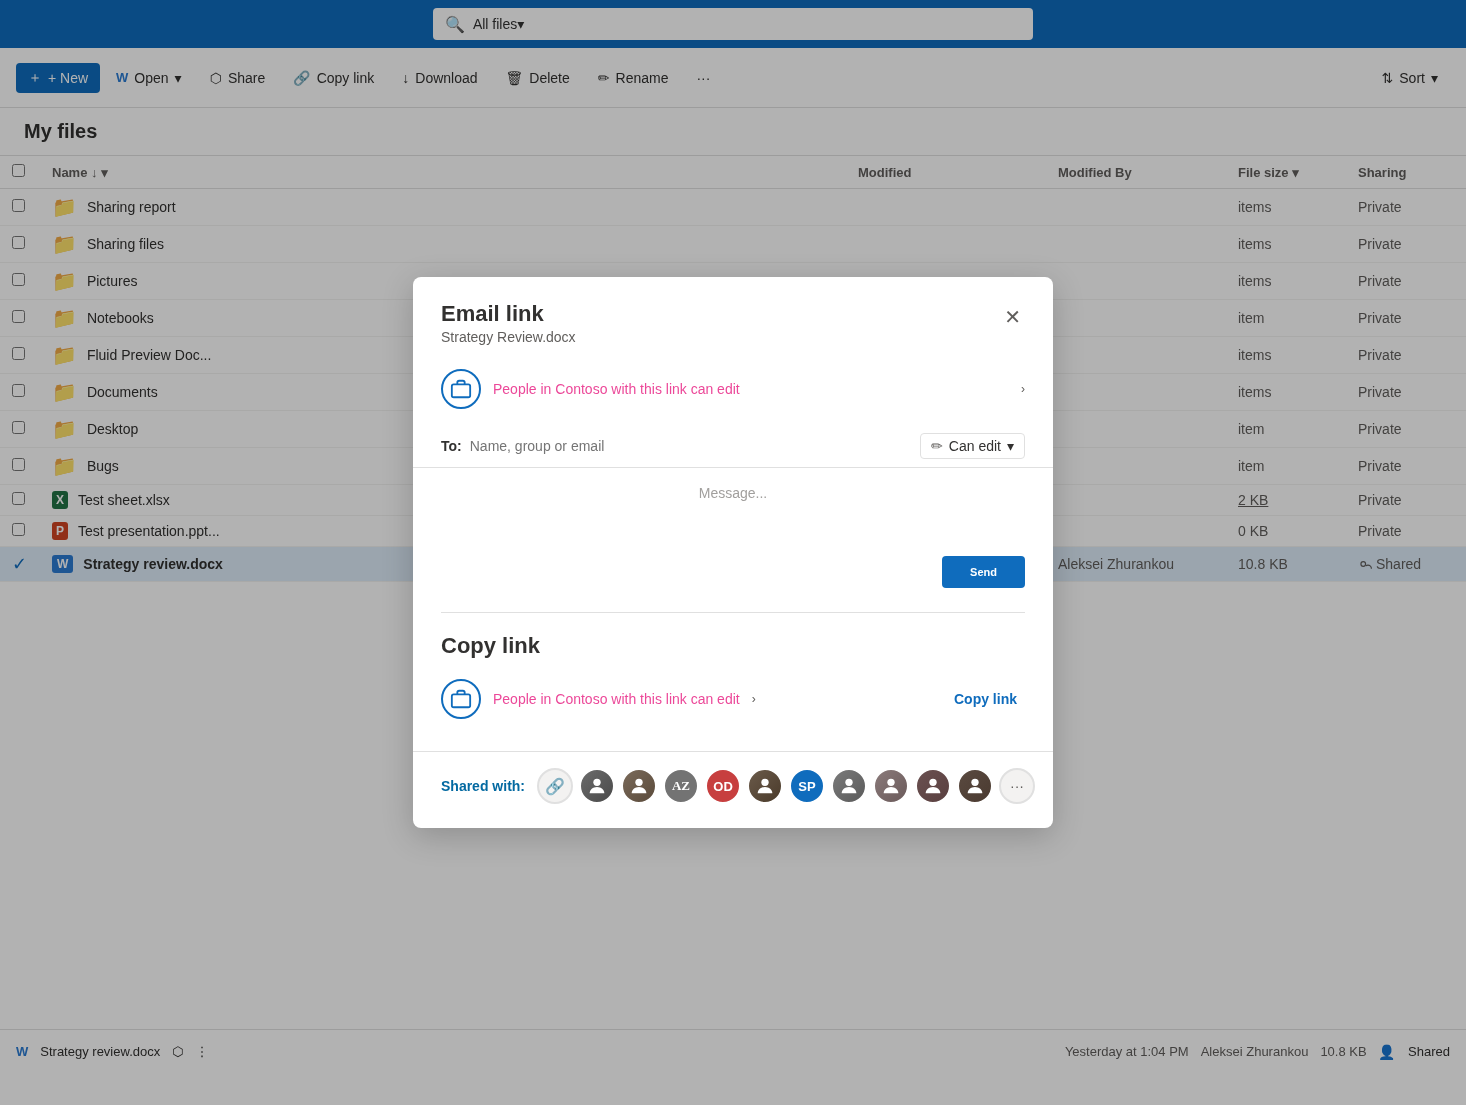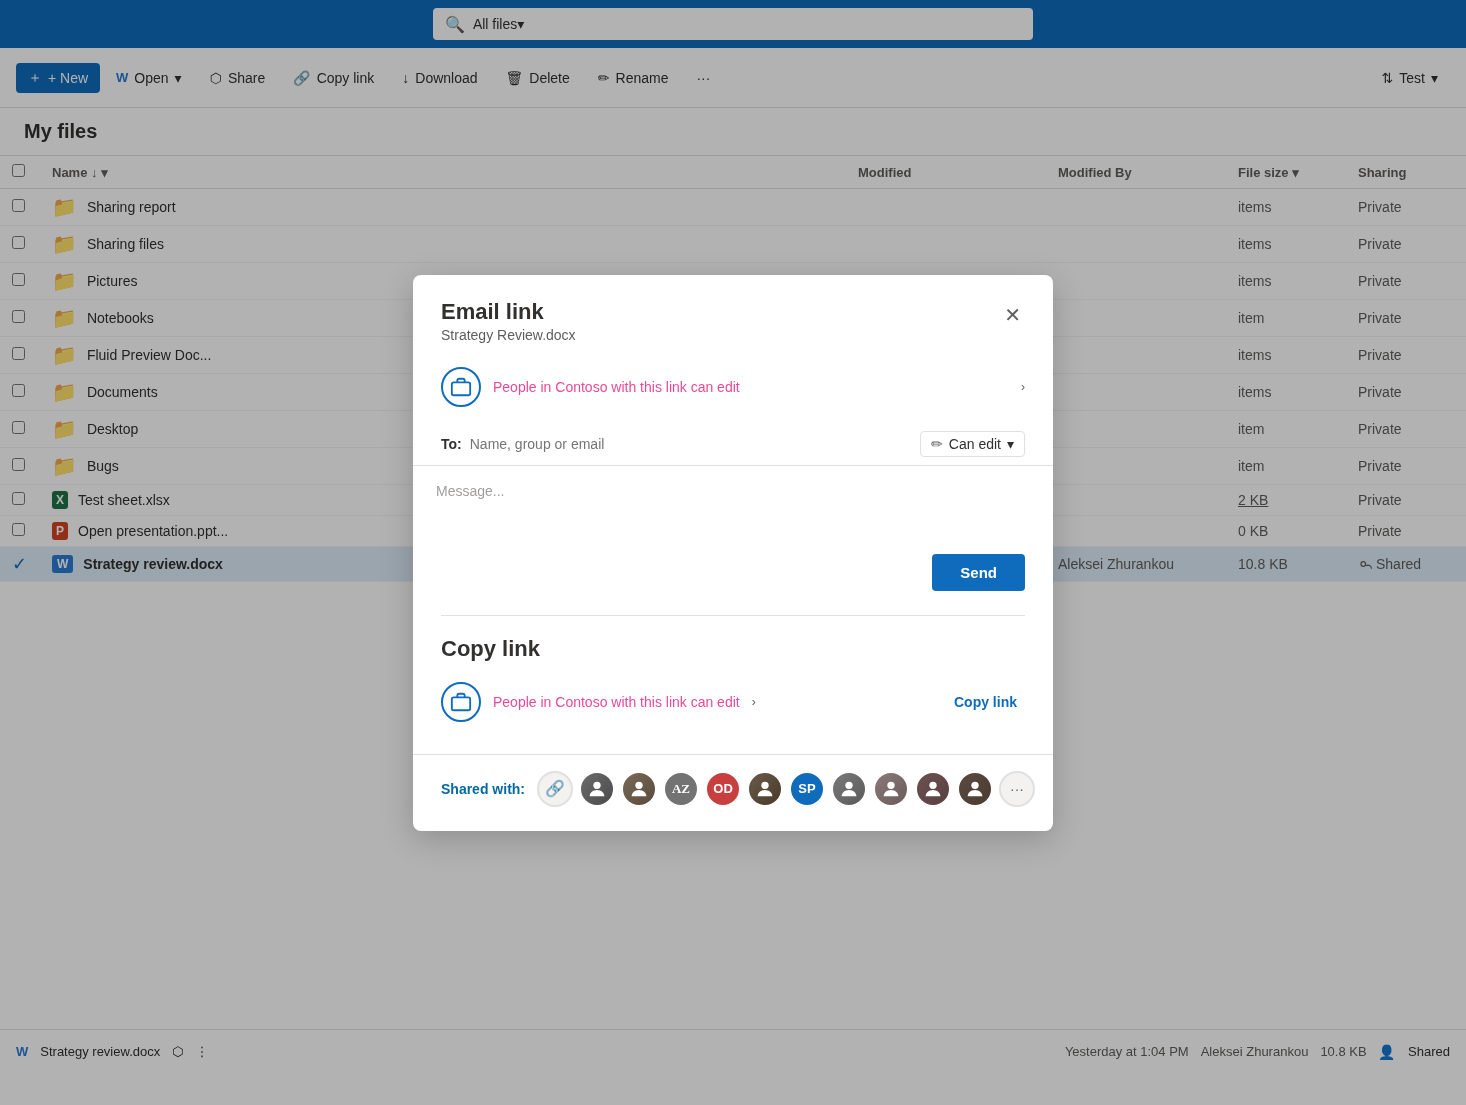--- a/index.html
+++ b/index.html
@@ -209,36 +209,37 @@
       font-size: 14px;
       color: #323130;
       white-space: nowrap;
     }
     .pencil-icon { color: #605e5c; font-size: 14px; }
 
     
     .message-area {
       padding: 16px 23px 24px;
       min-height: 80px;
+      text-align: center;
     }
     .message-placeholder { color: #a19f9d; font-size: 14px; }
 
     
     .send-row {
       padding: 8px 28px 24px;
       display: flex;
       justify-content: flex-end;
     }
     .send-btn {
       background: #0f6cbd;
       color: white;
       border: none;
       border-radius: 4px;
       padding: 10px 28px;
-      font-size: 15px;
+      font-size: 11px;
       font-weight: 600;
       cursor: pointer;
     }
 
     
     .modal-divider { height: 1px; background: #e0e0e0; margin: 0 28px; }
 
     
     .copy-link-section { padding: 20px 28px 16px; }
     .copy-link-title { font-size: 22px; font-weight: 700; color: #323130; margin-bottom: 12px; }
@@ -381,21 +382,21 @@
     <span>✏</span>
     <span>Rename</span>
   </button>
 
   <button class="toolbar-btn toolbar-more">
     <span>···</span>
   </button>
 
   <button class="toolbar-btn toolbar-sort">
     <span>⇅</span>
-    <span>Test</span>
+    <span>Sort</span>
     <span>▾</span>
   </button>
 </div>
 
 <div class="file-list-area">
   <div class="file-list-main">
     <div class="file-list-header">
       <h1 class="file-list-title">My files</h1>
     </div>
 
@@ -552,21 +553,21 @@
     <td class="col-size" style="color:#605e5c;text-decoration:underline;">2 KB</td>
     <td class="col-sharing" style="color:#605e5c;">
       Private
     </td>
   </tr>
           <tr>
     <td class="col-checkbox"><input type="checkbox" style=""></td>
     <td class="col-name">
       <div style="display:flex;align-items:center;gap:10px;">
         <span style="background:#d04423;color:white;font-weight:bold;padding:2px 4px;border-radius:3px;font-size:12px;">P</span>
-        <span style="">Open presentation.ppt...</span>
+        <span style="">Test presentation.ppt...</span>
       </div>
     </td>
     <td class="col-modified" style="color:#605e5c;"></td>
     <td class="col-modifier" style="color:#605e5c;"></td>
     <td class="col-size" style="color:#605e5c;">0 KB</td>
     <td class="col-sharing" style="color:#605e5c;">
       Private
     </td>
   </tr>
           <tr class="selected">

